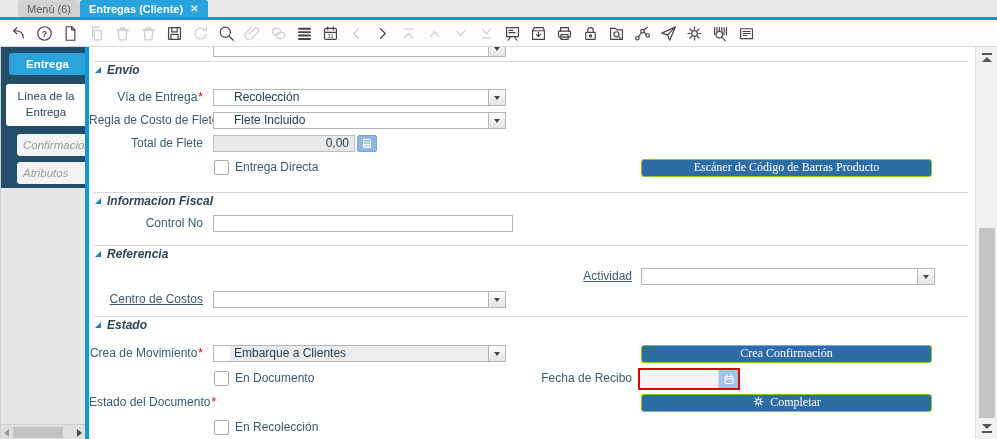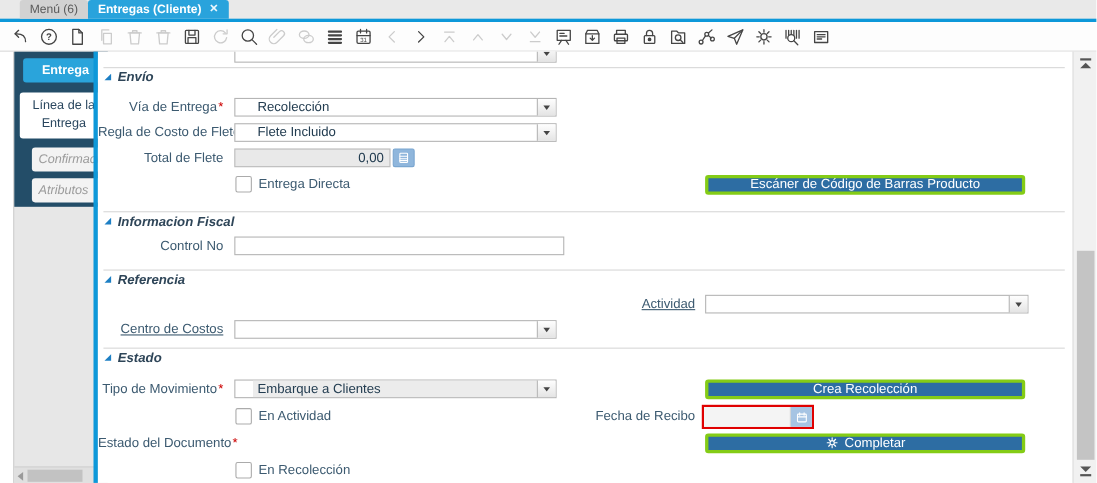--- a/index.html
+++ b/index.html
@@ -16,21 +16,21 @@
   
   .toolbar { position: absolute; top: 20px; left: 0; right: 0; height: 27px; background: #fdfdfd; border-bottom: 1px solid #d9d9d9; display: flex; align-items: center; padding-left: 9px; gap: 7px; }
   .ticon { width: 19px; height: 19px; color: #454545; display: inline-flex; cursor: pointer; flex: 0 0 auto; }
   .ticon.dis { color: #ccc; cursor: default; }
   .ticon svg { width: 19px; height: 19px; }
   .ticon svg * { fill: none; stroke: currentColor; stroke-width: 1.5; stroke-linecap: round; stroke-linejoin: round; }
 
   
   .bodyarea { position: absolute; top: 47px; left: 0; width: 997px; height: 392px; }
 
-  .sidebar { position: absolute; left: 12px; top: 0; width: 85px; height: 392px; background: #e7e7e7; border-left: 1px solid #cfcfcf; }
+  .sidebar { position: absolute; left: 0; top: 0; width: 85px; height: 392px; background: #e7e7e7; border-left: 1px solid #cfcfcf; }
   .sidenavy { position: absolute; left: 0; top: 0; width: 85px; height: 141px; background: #234d68; }
   .stab { position: absolute; display: flex; align-items: center; justify-content: center; text-align: center; font-size: 11.5px; border-radius: 3px 0 0 3px; cursor: pointer; }
   .stab.active { background: #2aa4db; color: #fff; font-weight: bold; }
   .stab.normal { background: #fff; color: #29465e; }
   .stab.disabled { background: #f3f3f3; color: #9b9b9b; font-style: italic; overflow: hidden; white-space: nowrap; justify-content: flex-start; padding-left: 6px; cursor: default; }
   .p0 { left: 8px; top: 6px; width: 77px; height: 22px; }
   .p1 { left: 5px; top: 37px; width: 80px; height: 42px; line-height: 1.35; padding: 10px 2px; }
   .p2 { left: 16px; top: 87px; width: 69px; height: 22px; }
   .p3 { left: 16px; top: 115px; width: 69px; height: 22px; }
 
@@ -68,21 +68,21 @@
   .cbtn { width: 17px; border-left: 1px solid #b5b5b5; background: linear-gradient(#fefefe, #e4e4e4); display: flex; align-items: center; justify-content: center; cursor: pointer; }
   .darr { width: 0; height: 0; border-left: 3.5px solid transparent; border-right: 3.5px solid transparent; border-top: 4.5px solid #444; }
 
   .tinput { position: absolute; height: 17px; border: 1px solid #b5b5b5; background: #fff; padding: 0 4px; line-height: 15px; }
   .numfield { position: absolute; height: 17px; border: 1px solid #bdbdbd; background: #e9e9e9; padding: 0 5px; line-height: 15px; text-align: right; }
   .calcbtn { position: absolute; width: 20px; height: 17px; background: #8fb6dc; border: 1px solid #7aa6d0; border-radius: 2px; display: flex; align-items: center; justify-content: center; cursor: pointer; }
 
   .cb { position: absolute; width: 15px; height: 15px; border: 1px solid #ababab; background: #fff; border-radius: 2px; cursor: pointer; }
   .cblabel { position: absolute; line-height: 17px; color: #3c5a70; }
 
-  .bluebtn { position: absolute; height: 18px; background: #2d6da3; border: 3px solid #84cc16; border-radius: 3px; color: #fff; font-size: 12px; font-family: Liberation Sans, sans-serif; display: flex; align-items: flex-end; justify-content: center; gap: 5px; cursor: pointer; }
+  .bluebtn { position: absolute; height: 18px; background: #2d6da3; border: 1px solid #84cc16; border-radius: 3px; color: #fff; font-size: 12px; font-family: Liberation Serif, serif; display: flex; align-items: flex-start; justify-content: center; gap: 5px; cursor: pointer; }
 
   .datewrap { position: absolute; border: 2px solid #e00000; display: flex; height: 22px; background: #fff; }
   .dinput { width: 79px; background: #f4f4f4; border-right: 1px solid #d5d5d5; }
   .dbtn { width: 19px; background: #a6c4e3; display: flex; align-items: center; justify-content: center; cursor: pointer; }
 
   .wicon svg { display: block; }
   .wicon svg * { fill: none; stroke: #fff; stroke-width: 2; stroke-linecap: round; stroke-linejoin: round; }
 </style>
 </head>
 <body>
@@ -374,33 +374,33 @@
             <i class="darr"></i>
           </div>
       </div>
 
       <div class="sline" style="top:269px"></div>
       <div class="sect" style="top:271px">
         <i class="stri"></i>
         <span>Estado</span>
       </div>
 
-      <div class="flabel" style="top:298px"><span>Tipo de Movimiento</span><span class="req">*</span></div>
+      <div class="flabel" style="top:298px"><span>Crea de Movimiento</span><span class="req">*</span></div>
       <div class="combo gray" style="left:124px;top:298px;width:293px">
         <div class="cval">Embarque a Clientes</div>
         <div class="cbtn">
             <i class="darr"></i>
           </div>
       </div>
       <button class="bluebtn" style="left:552px;top:298px;width:291px">
-        <span>Crea Recolección</span>
+        <span>Crea Confirmación</span>
       </button>
 
       <span class="cb" style="left:125px;top:324px"></span>
-      <span class="cblabel" style="left:146px;top:323px">En Actividad</span>
+      <span class="cblabel" style="left:146px;top:323px">En Documento</span>
 
       <div class="flabel rcol" style="top:323px">Fecha de Recibo</div>
       <div class="datewrap" style="left:549px;top:321px">
         <div class="dinput"></div>
         <div class="dbtn">
           <span class="wicon">
               <svg width="12" height="13" viewBox="0 0 24 24">
                 <rect x="4" y="6" width="16" height="14" rx="1.5"></rect>
                 <path d="M8 3.5V8M16 3.5V8M4 11h16"></path>
               </svg>

